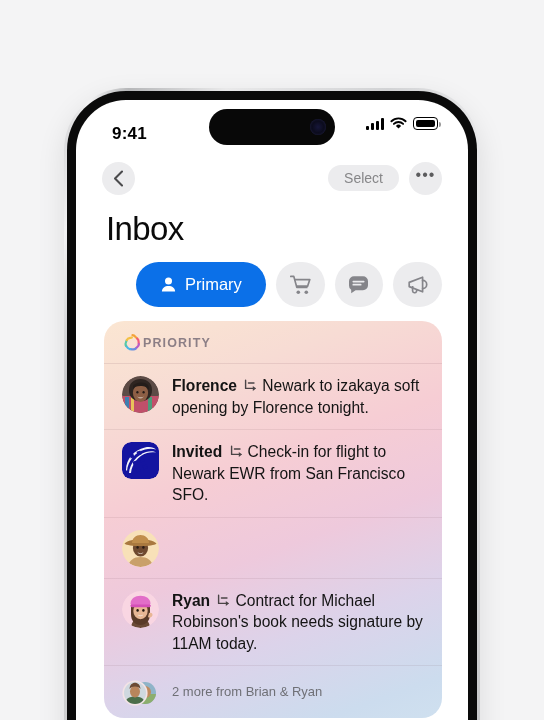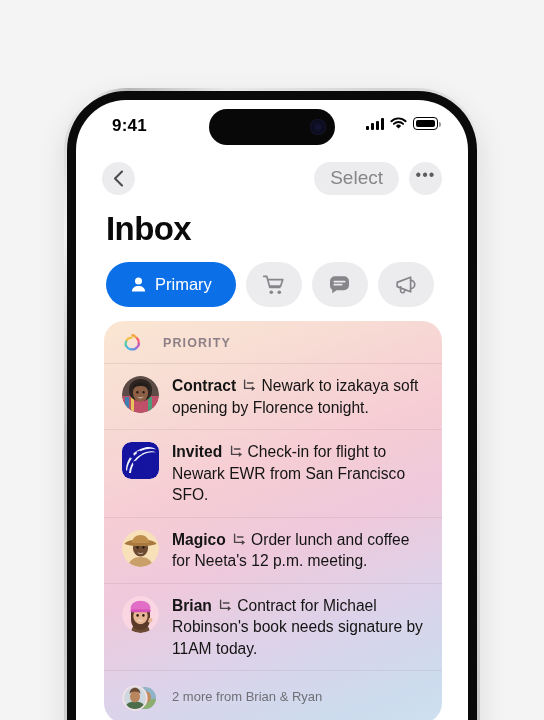--- a/index.html
+++ b/index.html
@@ -42,21 +42,21 @@
   #btn-silent { left: 60px; top: 208px; width: 4px; height: 30px; border-radius: 3px 0 0 3px; }
   #btn-volup  { left: 60px; top: 262px; width: 4px; height: 54px; border-radius: 3px 0 0 3px; }
   #btn-voldn  { left: 60px; top: 330px; width: 4px; height: 54px; border-radius: 3px 0 0 3px; }
 
   
   #statusbar {
     position: relative; height: 54px;
     display: flex; align-items: center;
   }
   #clock {
-    position: absolute; left: 36px; top: 16px;
+    position: absolute; left: 36px; top: 24px;
     font-size: 17px; font-weight: bold; color: #000; letter-spacing: .2px;
   }
   #island {
     position: absolute; left: 50%; transform: translateX(-50%); top: 9px;
     width: 126px; height: 36px; border-radius: 20px;
     background: #080808;
   }
   #island-lens {
     position: absolute; right: 9px; top: 50%; transform: translateY(-50%);
     width: 16px; height: 16px; border-radius: 50%;
@@ -84,34 +84,34 @@
     padding: 2px 26px 0 26px; height: 46px;
   }
   .round-btn {
     width: 33px; height: 33px; border-radius: 50%;
     background: #ececee; border: none;
     display: flex; align-items: center; justify-content: center;
     cursor: pointer;
   }
   .nav-right { display: flex; align-items: center; gap: 10px; }
   #select-btn {
-    height: 33px; padding: 0 16px; border: none; border-radius: 17px;
-    background: #ececee; color: #868688; font-size: 19px;
+    height: 26px; padding: 0 16px; border: none; border-radius: 17px;
+    background: #ececee; color: #868688; font-size: 14px;
     cursor: pointer;
   }
   .dots { color: #5c5c5e; font-size: 16px; line-height: 0; letter-spacing: 1px; padding-bottom: 6px; }
 
   
   #title {
     padding: 10px 30px 0 30px;
-    font-size: 33px; font-weight: bold; color: #0a0a0a; letter-spacing: -.6px;
-  }
-
-  
-  #tabs { display: flex; align-items: center; gap: 10px; padding: 14px 26px 0 30px; }
+    font-size: 33px; font-weight: normal; color: #0a0a0a; letter-spacing: -.6px;
+  }
+
+  
+  #tabs { display: flex; align-items: center; gap: 10px; padding: 14px 26px 0 30px; margin-left: 30px; }
   .tab {
     height: 45px; border-radius: 23px; border: none;
     background: #ececee; display: flex; align-items: center;
     justify-content: center; gap: 8px; cursor: pointer;
   }
   .tab.primary { background: #0b70e8; padding: 0 24px; }
   .tab.icon-only { width: 56px; }
   .tab-label { color: #fff; font-size: 16.5px; font-weight: 500; }
 
   
@@ -123,21 +123,21 @@
       linear-gradient(160deg,
         #fbe6d2 0%,
         #f7dcd4 18%,
         #f6cdd4 38%,
         #eec9dc 56%,
         #dcd3ea 74%,
         #ccdcee 92%,
         #cfe0ef 100%);
   }
   #card-head {
-    display: flex; align-items: center; gap: 20px;
+    display: flex; align-items: center; gap: 0;
     padding: 11px 16px 10px 18px;
     border-bottom: 1px solid rgba(120,80,90,.13);
   }
   #card-head-label {
     font-size: 12.5px; font-weight: bold; color: #8c7f86; letter-spacing: 1.1px;
   }
   .prow {
     display: flex; gap: 13px; padding: 10px 14px 11px 18px;
     border-bottom: 1px solid rgba(120,80,90,.11);
     align-items: flex-start;
@@ -279,21 +279,21 @@
                   <path d="M7 14c0-7 5-11 11.5-11S30 7 30 14c0 6-3 11-11.5 11S7 20 7 14z" fill="#2e2521"></path>
                   <ellipse cx="18.5" cy="17" rx="7.6" ry="9" fill="#8d5f45"></ellipse>
                   <path d="M11 10c2-4 12-5 15-1 1 2 1 4 .5 5-1-3-4-4-8-4s-6 1-7.5 3z" fill="#241d1a"></path>
                   <ellipse cx="15.4" cy="16.2" rx="1.1" ry="1.3" fill="#221a16"></ellipse>
                   <ellipse cx="21.6" cy="16.2" rx="1.1" ry="1.3" fill="#221a16"></ellipse>
                   <path d="M15.4 20.4c1.8 1.6 4.4 1.6 6.2 0-1 2.4-5.2 2.4-6.2 0z" fill="#f4f0ee"></path>
                 </g>
               </svg>
             </span>
             <div class="ptext">
-              <b>Contract</b>
+              <b>Florence</b>
               <svg width="15" height="13" viewBox="0 0 15 13" style="vertical-align:-1px;margin:0 3px">
                 <path d="M1.6 1.2v8.2h9.4" stroke="#4a4446" stroke-width="1.4" fill="none" stroke-linecap="round" stroke-linejoin="round"></path>
                 <path d="M8.8 6.9 11.9 9.4 8.8 11.9z" fill="#4a4446"></path>
                 <path d="M4.4 4.0h5.6" stroke="#4a4446" stroke-width="1.3" stroke-linecap="round"></path>
               </svg><span>Newark to izakaya soft opening by Florence tonight.</span>
             </div>
           </div>
 
           <div class="prow">
             <span class="av sq">
@@ -336,28 +336,20 @@
                   <path d="M6 37c1-7 6-10 12.5-10S30 30 31 37z" fill="#c9a06a"></path>
                   <ellipse cx="18.5" cy="18" rx="7.6" ry="8.6" fill="#6e4a30"></ellipse>
                   <path d="M2.5 13.5c3-3 10-4.5 16-4.5s13 1.5 16 4.5c-2 1.8-8 2.6-16 2.6S4.5 15.3 2.5 13.5z" fill="#a9793f"></path>
                   <path d="M10 13c0-5 4-8 8.5-8S27 8 27 13z" fill="#c08e4c"></path>
                   <ellipse cx="15.6" cy="17.4" rx="1.2" ry="1.4" fill="#2a1c12"></ellipse>
                   <ellipse cx="21.4" cy="17.4" rx="1.2" ry="1.4" fill="#2a1c12"></ellipse>
                   <path d="M15.6 22.2c1.6 1.3 4.2 1.3 5.8 0-.8 2.2-5 2.2-5.8 0z" fill="#f3ece6"></path>
                 </g>
               </svg>
             </span>
-            <div class="ptext">
-              <b>Magico</b>
-              <svg width="15" height="13" viewBox="0 0 15 13" style="vertical-align:-1px;margin:0 3px">
-                <path d="M1.6 1.2v8.2h9.4" stroke="#4a4446" stroke-width="1.4" fill="none" stroke-linecap="round" stroke-linejoin="round"></path>
-                <path d="M8.8 6.9 11.9 9.4 8.8 11.9z" fill="#4a4446"></path>
-                <path d="M4.4 4.0h5.6" stroke="#4a4446" stroke-width="1.3" stroke-linecap="round"></path>
-              </svg><span>Order lunch and coffee for Neeta's 12 p.m. meeting.</span>
-            </div>
           </div>
 
           <div class="prow">
             <span class="av">
               <svg width="37" height="37" viewBox="0 0 37 37">
                 <defs>
                     <clipPath id="cK">
                       <circle cx="18.5" cy="18.5" r="18.5"></circle>
                     </clipPath>
                   </defs>
@@ -369,21 +361,21 @@
                   <path d="M8.6 12.2c0-4.4 4.4-7.4 9.9-7.4s9.9 3 9.9 7.4c0 1.4-1 2-2 2H10.6c-1 0-2-.6-2-2z" fill="#e26ec8"></path>
                   <path d="M10 13.4h17.2c.9 0 1.6.6 1.6 1.4s-.7 1.4-1.6 1.4H10c-.9 0-1.6-.6-1.6-1.4s.7-1.4 1.6-1.4z" fill="#d44fb8"></path>
                   <ellipse cx="15.6" cy="19.4" rx="1.2" ry="1.4" fill="#22160f"></ellipse>
                   <ellipse cx="21.4" cy="19.4" rx="1.2" ry="1.4" fill="#22160f"></ellipse>
                   <path d="M15.8 23.6c1.5 1.3 3.9 1.3 5.4 0-.7 2.2-4.7 2.2-5.4 0z" fill="#f5eee9"></path>
                   <path d="M27 22c2.2-1 4 .6 3.4 2.6-.6 2-3 2.6-4.4 1.4z" fill="#e8b694"></path>
                 </g>
               </svg>
             </span>
             <div class="ptext">
-              <b>Brian</b>
+              <b>Ryan</b>
               <svg width="15" height="13" viewBox="0 0 15 13" style="vertical-align:-1px;margin:0 3px">
                 <path d="M1.6 1.2v8.2h9.4" stroke="#4a4446" stroke-width="1.4" fill="none" stroke-linecap="round" stroke-linejoin="round"></path>
                 <path d="M8.8 6.9 11.9 9.4 8.8 11.9z" fill="#4a4446"></path>
                 <path d="M4.4 4.0h5.6" stroke="#4a4446" stroke-width="1.3" stroke-linecap="round"></path>
               </svg><span>Contract for Michael Robinson's book needs signature by 11AM today.</span>
             </div>
           </div>
 
           <div class="prow more">
             <span class="av stack">

